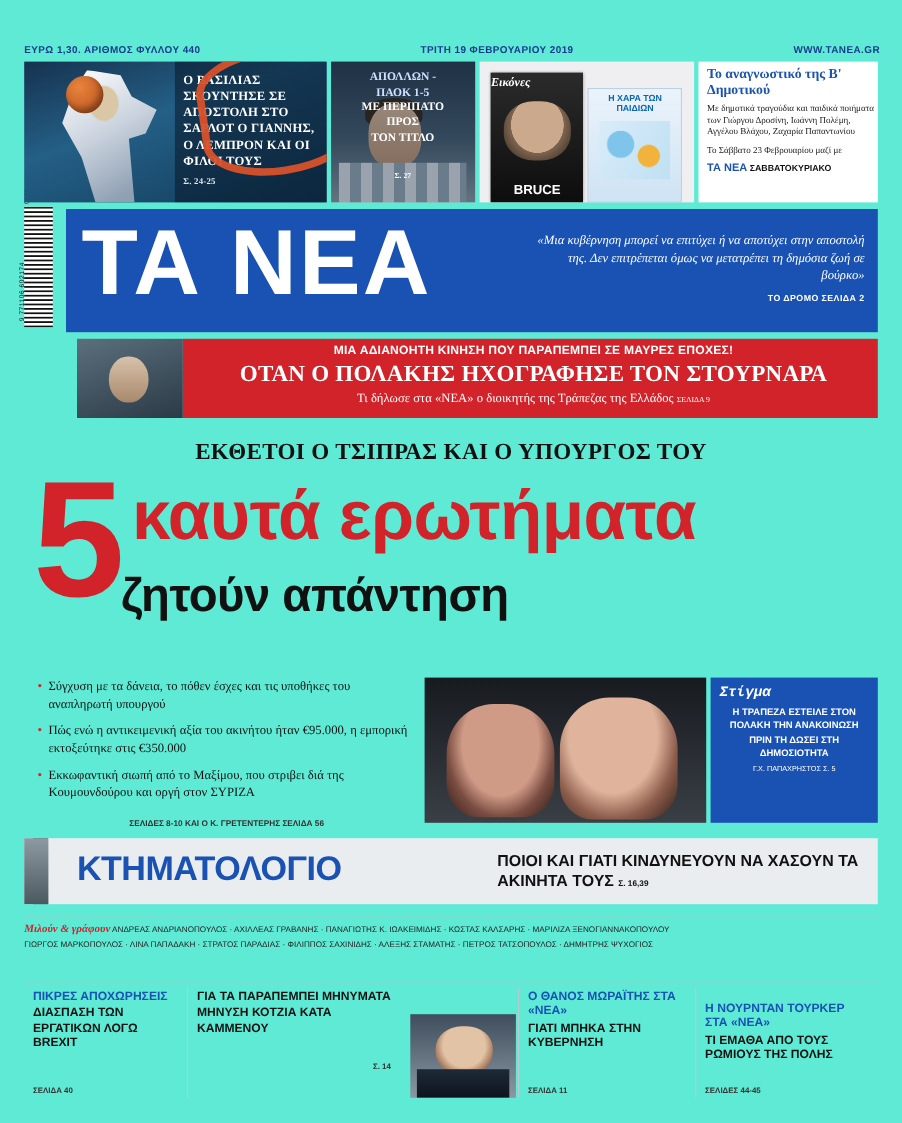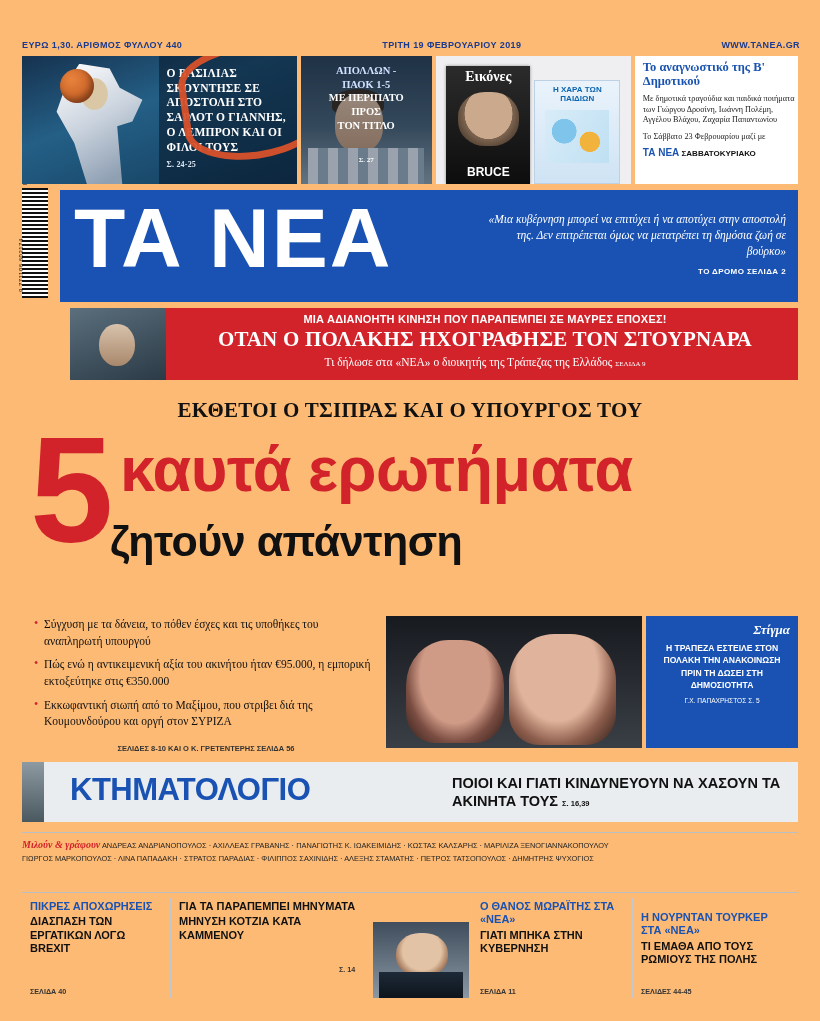--- a/index.html
+++ b/index.html
@@ -4,21 +4,21 @@
 <style>
   * { box-sizing: border-box; }
   html, body { margin: 0; padding: 0; }
   body {
     width: 820px; height: 1021px;
     background: #ffffff;
     font-family: "Liberation Serif", serif;
     color: #111;
     overflow: hidden;
   }
-  .page { position: relative; width: 820px; height: 1021px; background:#fdba74; }
+  .page { position: relative; width: 820px; height: 1021px; background:#5eead4; }
 
   
   .topbar {
     position: absolute; top: 38px; left: 22px; right: 20px; height: 14px;
     display: flex; justify-content: space-between; align-items: center;
     font-family: "Liberation Sans", sans-serif;
     font-size: 9px; letter-spacing: .4px; color: #1a3a8f; font-weight: 700;
   }
   .topbar .center { color:#1a3a8f; }
   .topbar .right { color:#1a3a8f; }
@@ -100,22 +100,22 @@
   .cap-soccer .tiny { display:block; font-size:7px; margin-top:24px; }
 
   .photo-mag {
     position:relative; width: 196px; height:128px; overflow:hidden; background:#efeff1;
     display:flex; align-items:flex-end; justify-content:center; gap:4px;
   }
   .mag-a {
     width: 84px; height: 118px; background: linear-gradient(180deg,#2b2b2b,#0d0d0d);
     position:relative; overflow:hidden; box-shadow: 0 0 3px rgba(0,0,0,.4);
   }
-  .mag-a .mast { position:absolute; top:3px; left:0; right:0; text-align:center; color:#fff;
-    font-family:"Liberation Serif", serif; font-weight:700; font-size:14px; }
+  .mag-a .mast { position:absolute; top:3px; left:0; right:0; color:#fff;
+    font-family:"Liberation Serif", serif; font-style:italic; font-weight:700; font-size:11px; }
   .mag-a .face { position:absolute; left:14%; top:22%; width:72%; height:46%;
     background: radial-gradient(ellipse at 50% 40%, #caa98c 0 55%, #7d6450 56%, #2a2117 100%);
     border-radius:45%; }
   .mag-a .title { position:absolute; bottom:6px; left:0; right:0; text-align:center; color:#fff;
     font-family:"Liberation Sans", sans-serif; font-weight:700; font-size:12px; line-height:1; }
   .mag-b {
     width: 86px; height: 104px; background: linear-gradient(180deg,#eaf3fb,#cfe3f4);
     position:relative; border:1px solid #bcd2e4;
   }
   .mag-b .hdr { position:absolute; top:4px; left:0; right:0; text-align:center;
@@ -231,21 +231,21 @@
     position:absolute; left:48%; top:14%; width:42%; height:84%;
     background: radial-gradient(ellipse at 45% 32%, #e0b49c 0 48%, #8d5d4c 70%, #2a1c17 100%);
     border-radius:42% 42% 28% 28%;
   }
 
   
   .stigma {
     position:absolute; left:646px; top:616px; width:152px; height:132px;
     background:#1952b3; color:#fff; padding:6px 8px;
   }
-  .stigma .t { font-family:Liberation Serif, serif; font-style:italic; font-weight:700; font-size:13px; text-align:right; }
+  .stigma .t { font-family:Liberation Mono, monospace; font-style:italic; font-weight:700; font-size:13px; text-align:left; }
   .stigma .b { margin-top:4px; font-family:"Liberation Sans", sans-serif; font-weight:700; font-size:8.6px; line-height:1.45; text-align:center; }
   .stigma .by { margin-top:5px; font-family:"Liberation Sans", sans-serif; font-size:6.6px; text-align:center; }
 
   
   .band {
     position:absolute; left:22px; top:762px; width:776px; height:60px;
     background: linear-gradient(90deg,#bfc9cf 0 8px,#5c6b73 8px 22px,#e9edef 22px 100%);
     overflow:hidden;
   }
   .band .photo {

